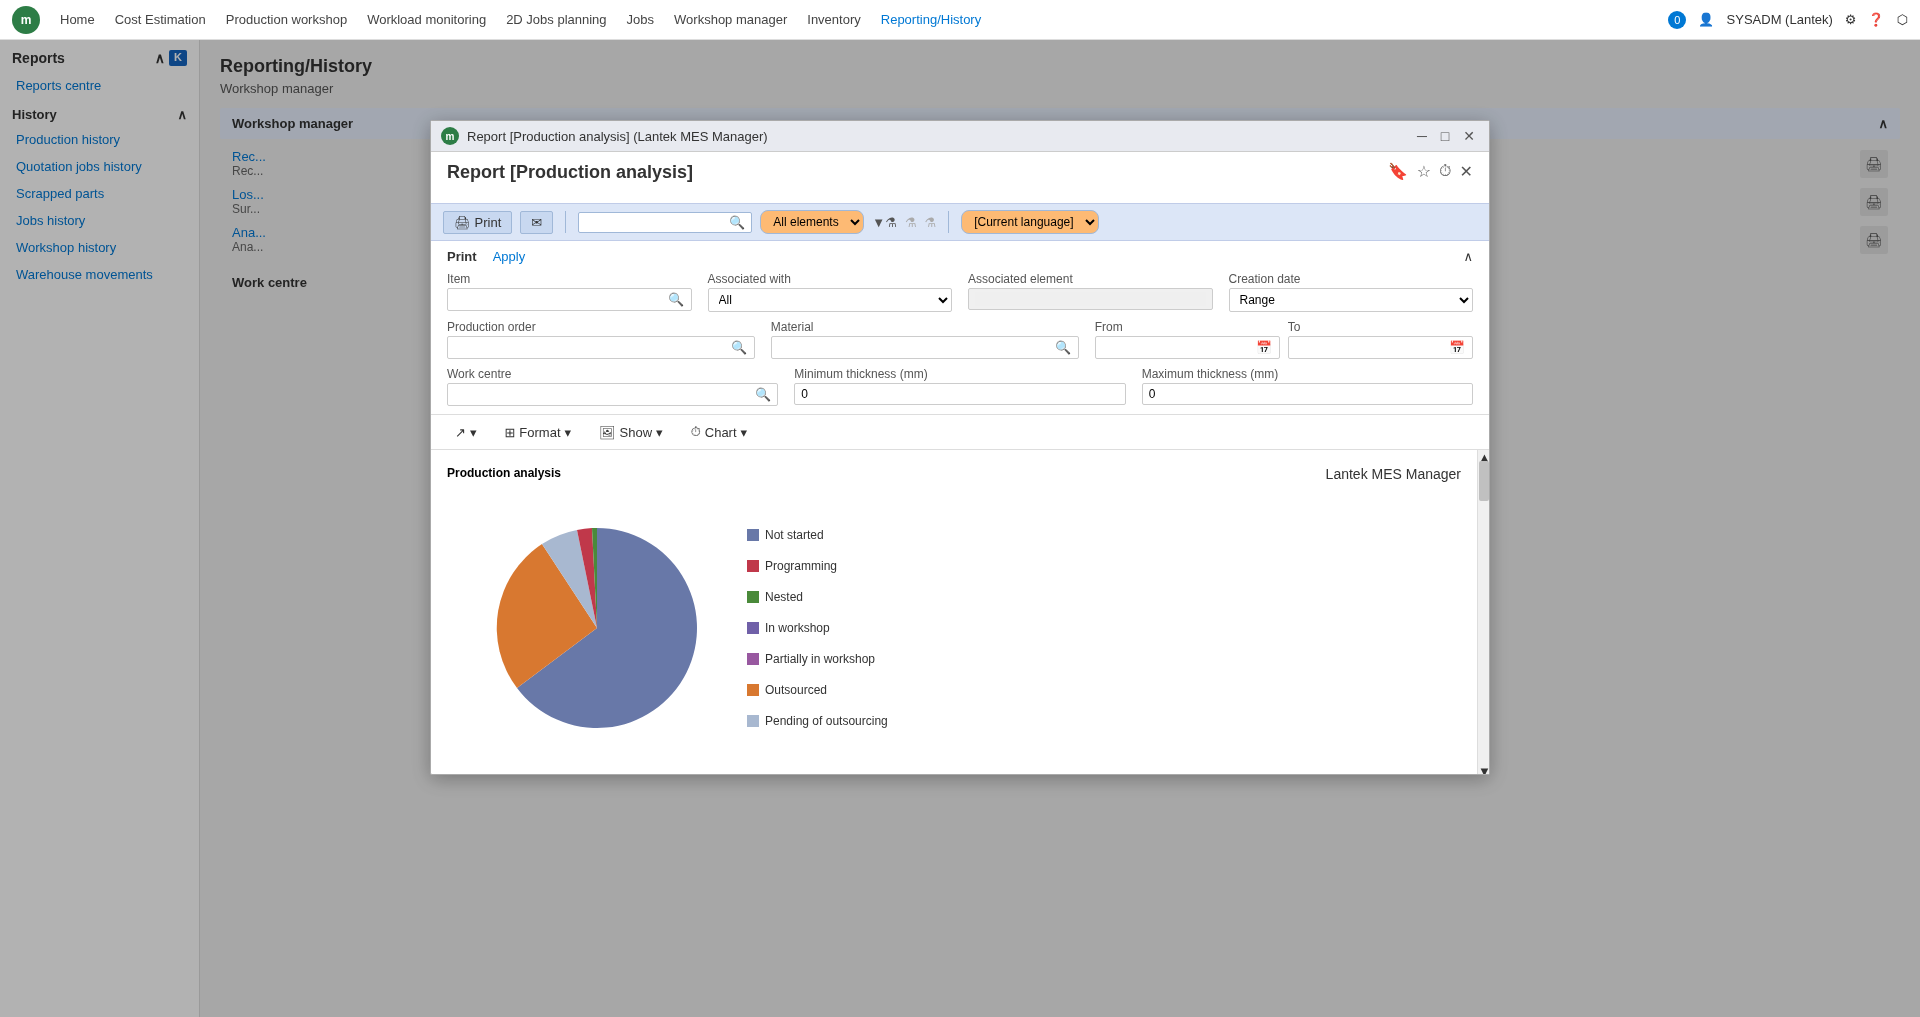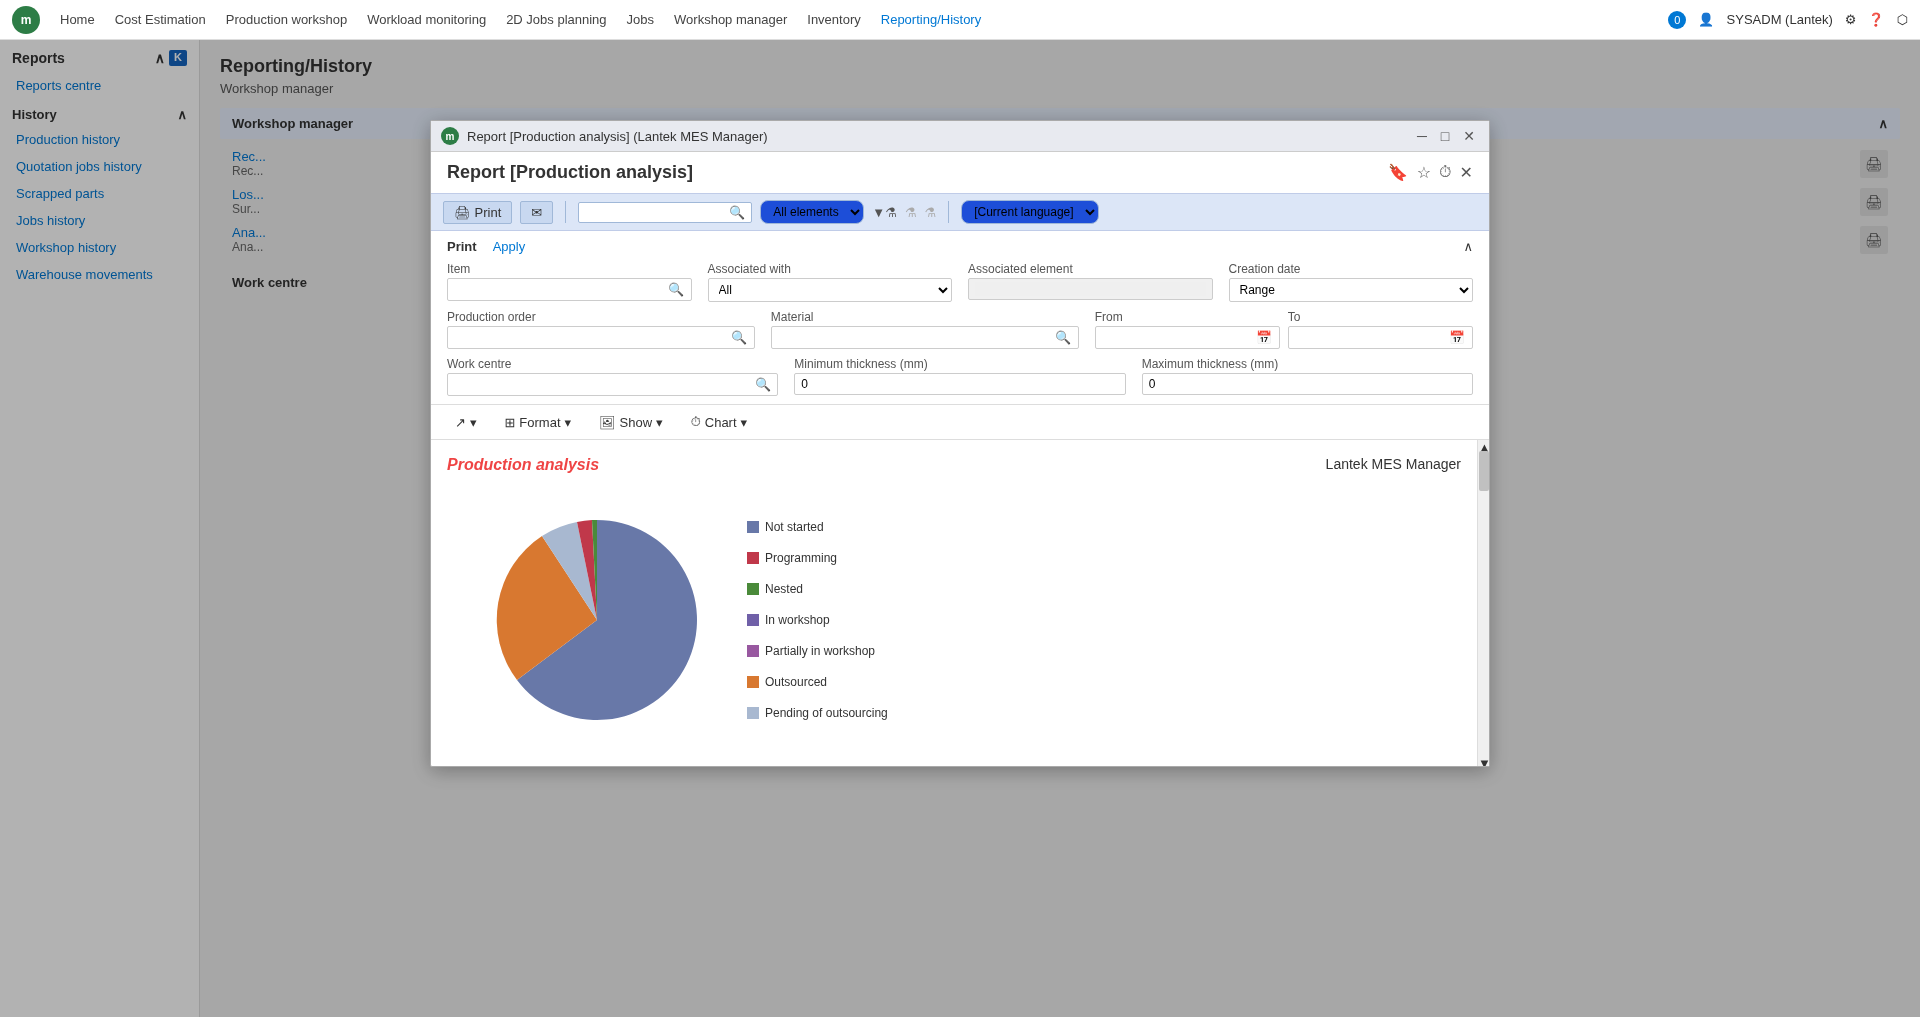--- a/index.html
+++ b/index.html
@@ -138,22 +138,22 @@
       border-radius: 50%; color: #fff; font-size: 10px;
       display: flex; align-items: center; justify-content: center; font-weight: bold;
     }
     .modal-titlebar-title { font-size: 13px; color: #333; flex: 1; }
     .modal-titlebar-btns { display: flex; gap: 6px; }
     .modal-titlebar-btns span {
       cursor: pointer; color: #555; font-size: 14px; padding: 0 4px;
     }
 
     .modal-header {
-      padding: 10px 16px 10px;
-      display: flex; align-items: center; justify-content: space-between;
+      padding: 10px 16px 20px;
+      display: flex; justify-content: space-between;
     }
     .modal-title { font-size: 18px; font-weight: bold; color: #333; }
     .modal-header-actions { display: flex; gap: 8px; }
     .modal-header-actions span { cursor: pointer; color: #555; font-size: 16px; }
 
     .modal-toolbar {
       background: #dce6f7;
       padding: 6px 12px;
       display: flex; align-items: center; gap: 8px;
       border-top: 1px solid #c0cce8;
@@ -169,21 +169,21 @@
     .toolbar-search {
       display: flex; align-items: center;
       background: #fff; border: 1px solid #a0b8d8; border-radius: 2px;
       padding: 2px 6px; gap: 4px;
     }
     .toolbar-search input {
       border: none; outline: none; font-size: 12px; width: 140px;
     }
     .toolbar-select {
       border: 1px solid #a0b8d8; border-radius: 8px;
-      padding: 3px 8px; font-size: 12px; background: #1d4ed8;
+      padding: 3px 8px; font-size: 12px; background: #fdba74;
       cursor: pointer;
     }
 
     
     .filter-section {
       padding: 8px 16px;
       border-bottom: 1px solid #ddd;
     }
     .filter-header {
       display: flex; align-items: center; justify-content: space-between;
@@ -237,21 +237,21 @@
     .modal-content {
       flex: 1;
       overflow-y: auto;
       padding: 16px;
       position: relative;
     }
     .report-title-area {
       display: flex; justify-content: space-between; align-items: flex-start;
       margin-bottom: 16px;
     }
-    .report-title-big { font-size: 16px; font-weight: bold; color: #ef4444; font-style: italic; }
+    .report-title-big { font-size: 12px; font-weight: bold; color: #000000; }
     .report-brand { font-size: 14px; color: #333; }
 
     
     .chart-container {
       display: flex; align-items: center; gap: 40px;
       padding: 20px 40px;
     }
     .pie-chart-wrapper {
       position: relative;
       width: 220px; height: 220px;

